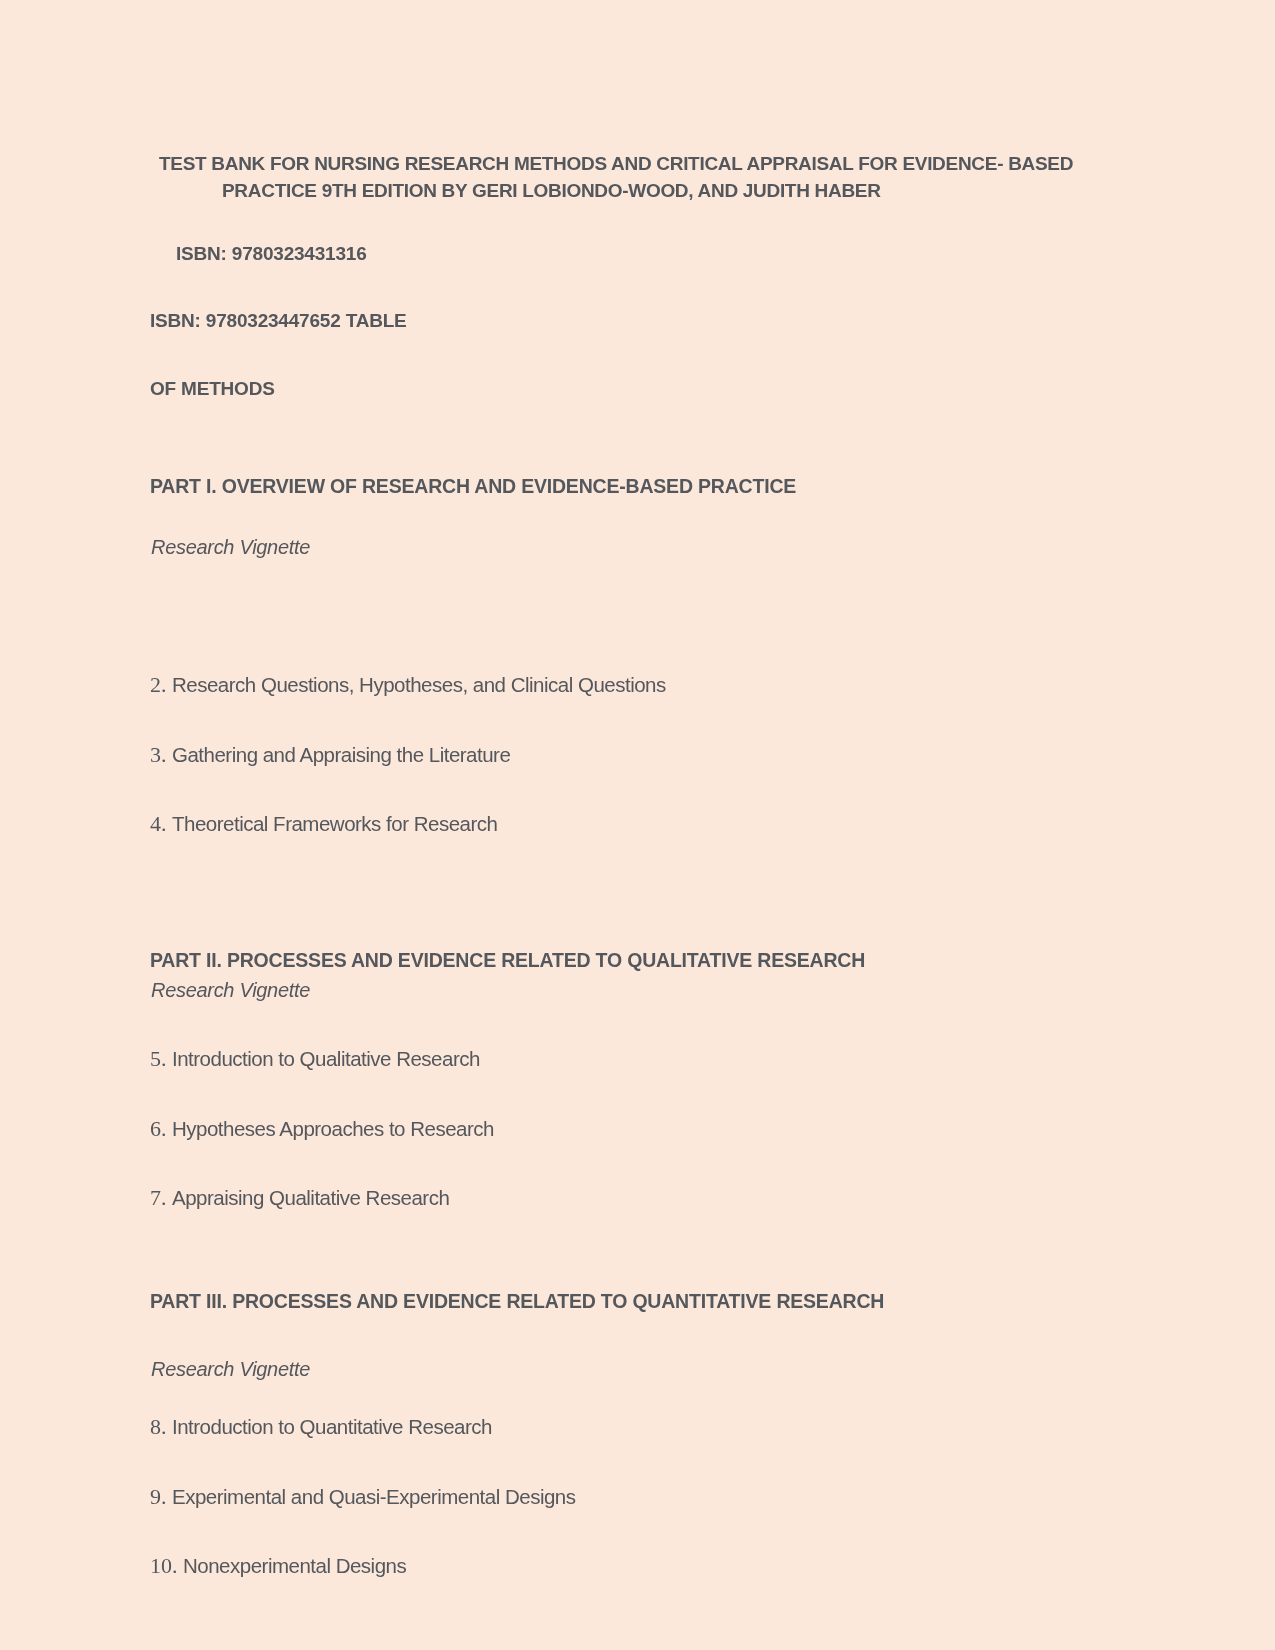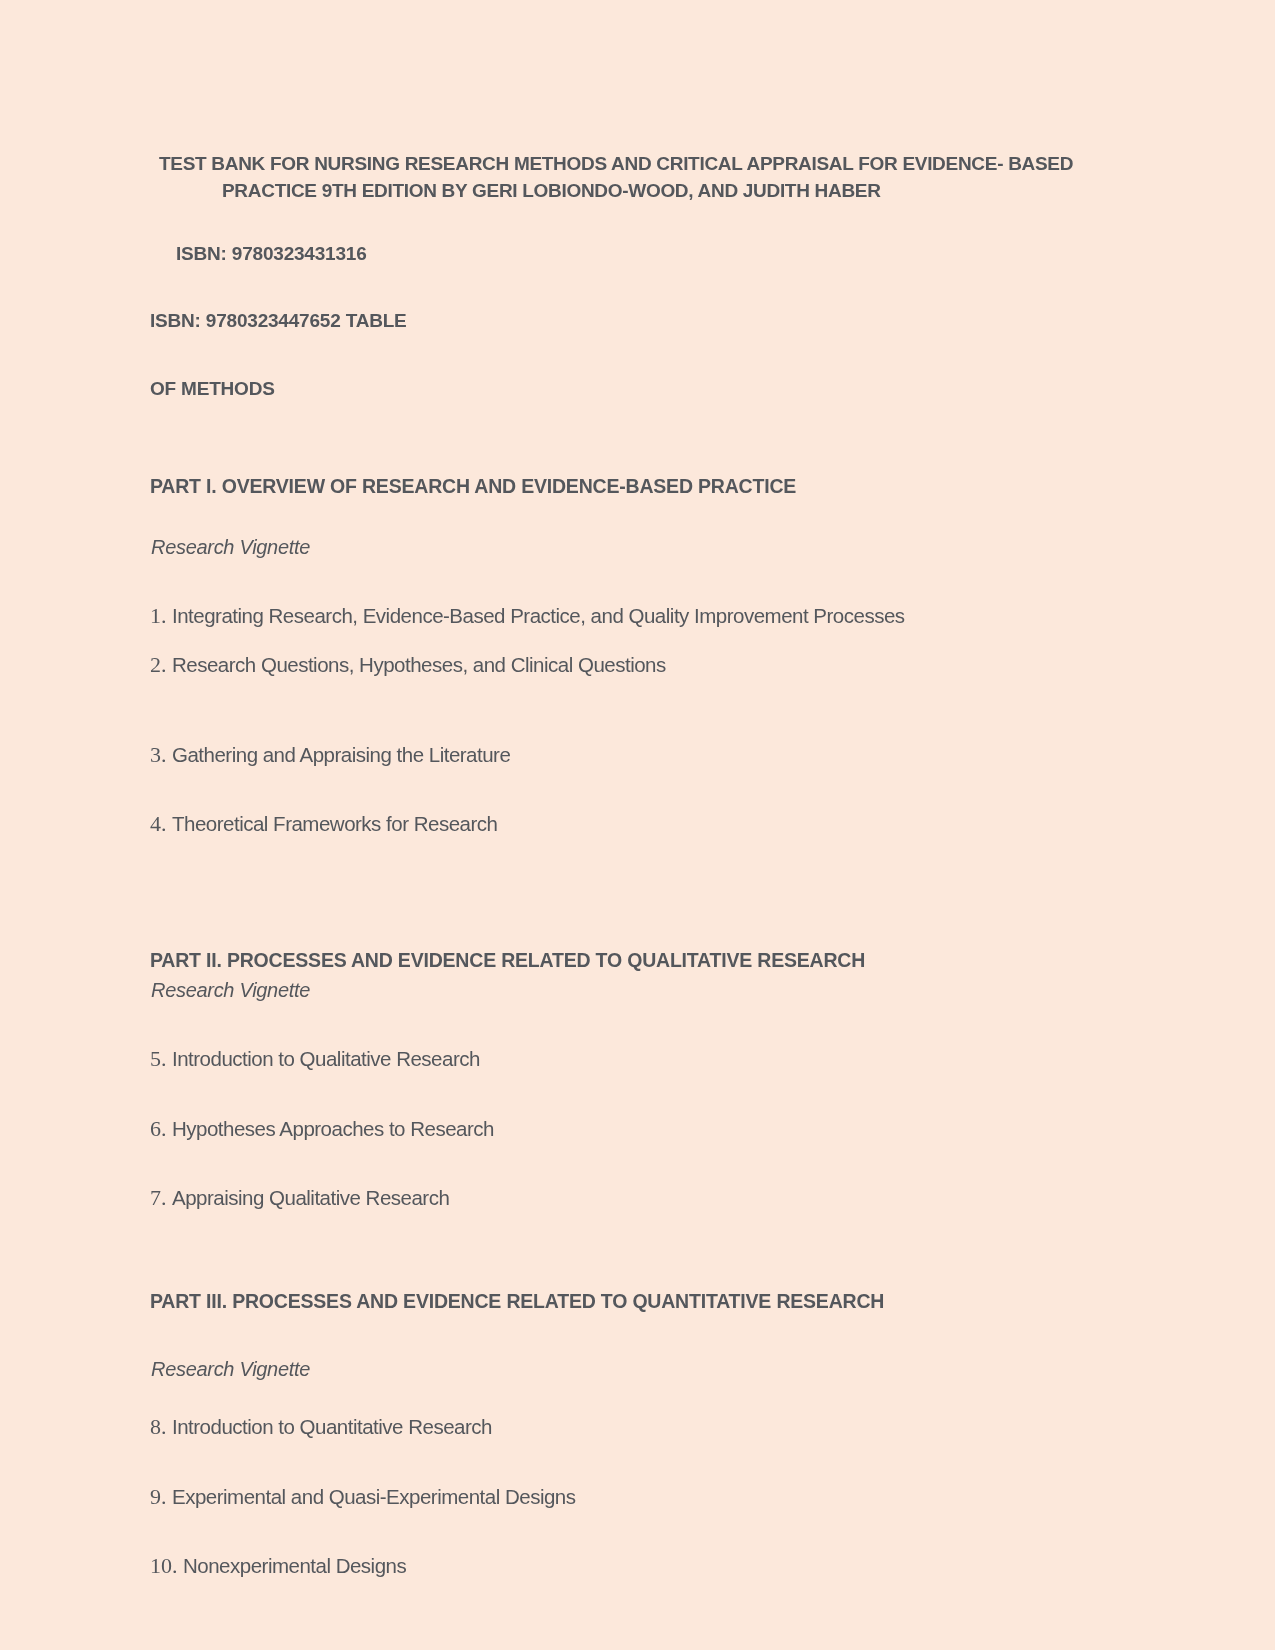--- a/index.html
+++ b/index.html
@@ -69,24 +69,21 @@
   <div class="abs title-line" style="left:159px; top:153px;">TEST BANK FOR NURSING RESEARCH METHODS AND CRITICAL APPRAISAL FOR EVIDENCE- BASED</div>
   <div class="abs title-line" style="left:222px; top:180px;">PRACTICE 9TH EDITION BY GERI LOBIONDO-WOOD, AND JUDITH HABER</div>
 
   <div class="abs isbn" style="left:156px; top:243px;margin-left:20px;">ISBN: 9780323431316</div>
   <div class="abs isbn" style="left:150px; top:310px;">ISBN: 9780323447652 TABLE</div>
   <div class="abs isbn" style="left:150px; top:378px;">OF METHODS</div>
 
   <div class="abs part-heading" style="left:150px; top:475px;">PART I. OVERVIEW OF RESEARCH AND EVIDENCE-BASED PRACTICE</div>
   <div class="abs vignette" style="left:151px; top:536px;">Research Vignette</div>
 
-  <div class="abs item" style="left:150px; top:603px;">
-    <span class="num">1</span><span class="dot">.</span><span>Integrating Research, Evidence-Based Practice, and Quality Improvement Processes</span>
-  </div>
-  <div class="abs item" style="left:150px; top:652px;text-align:right;">
+  <div class="abs item" style="left:150px; top:672px;text-align:right;">
     <span class="num">2</span><span class="dot">.</span><span>Research Questions, Hypotheses, and Clinical Questions</span>
   </div>
   <div class="abs item" style="left:150px; top:742px;">
     <span class="num">3</span><span class="dot">.</span><span>Gathering and Appraising the Literature</span>
   </div>
   <div class="abs item" style="left:150px; top:811px;">
     <span class="num">4</span><span class="dot">.</span><span>Theoretical Frameworks for Research</span>
   </div>
 
   <div class="abs part-heading" style="left:150px; top:917px;margin-top:32px;">PART II. PROCESSES AND EVIDENCE RELATED TO QUALITATIVE RESEARCH</div>

